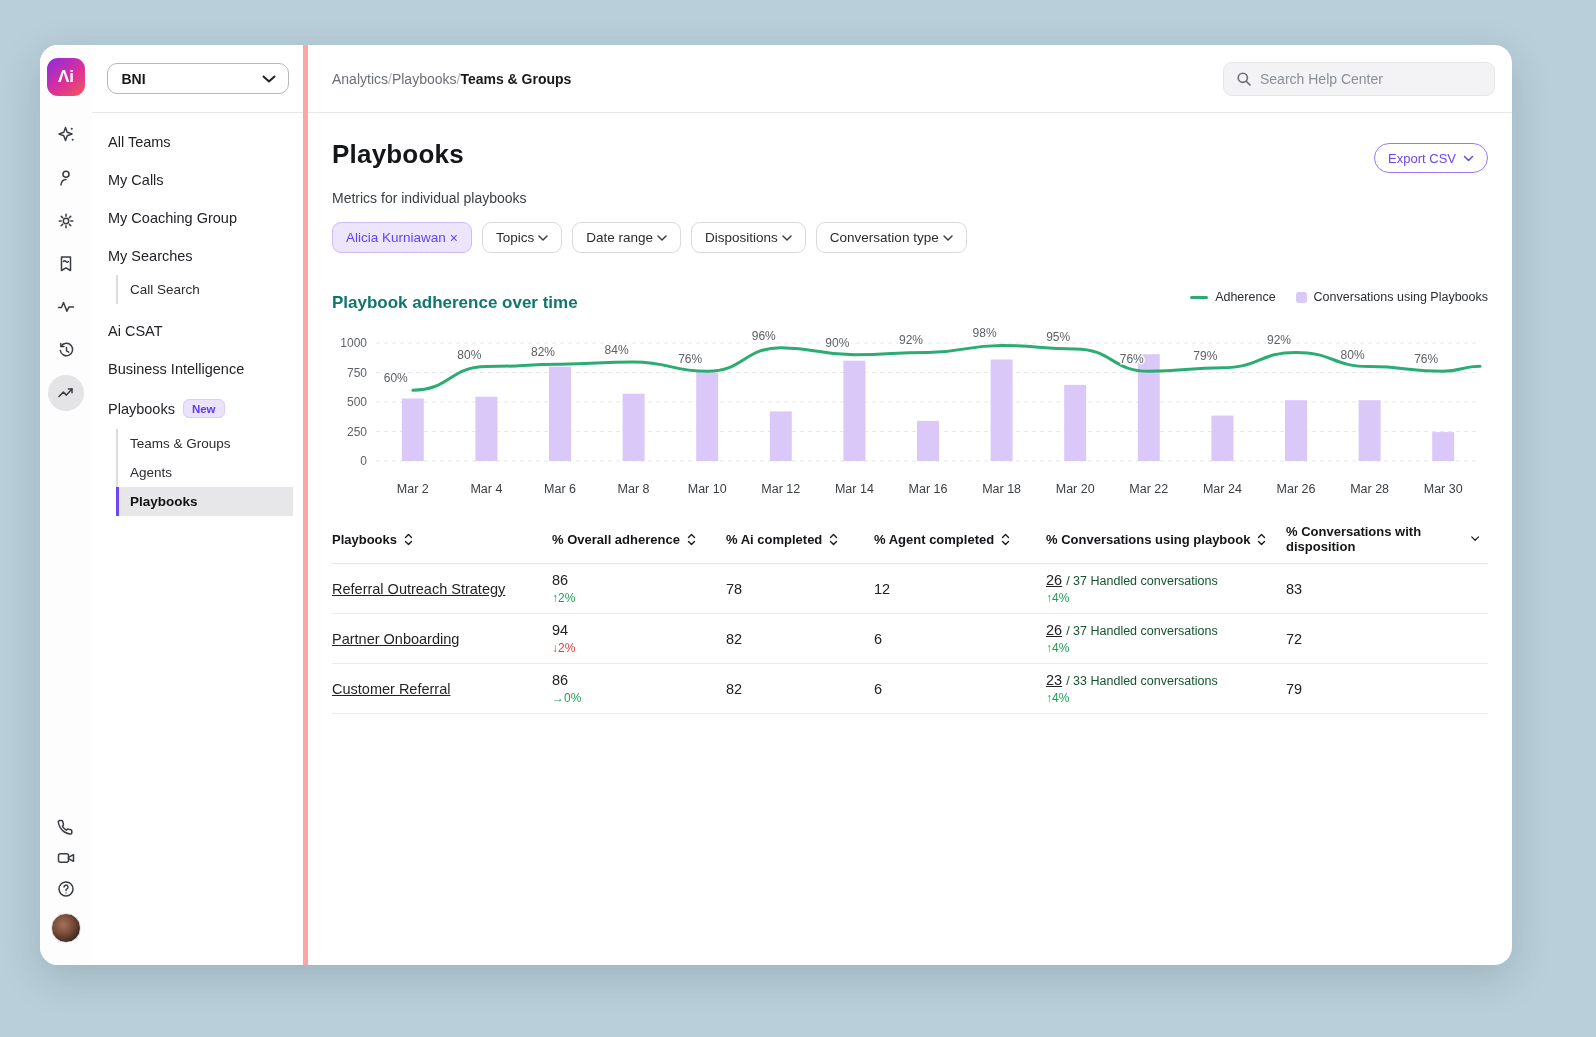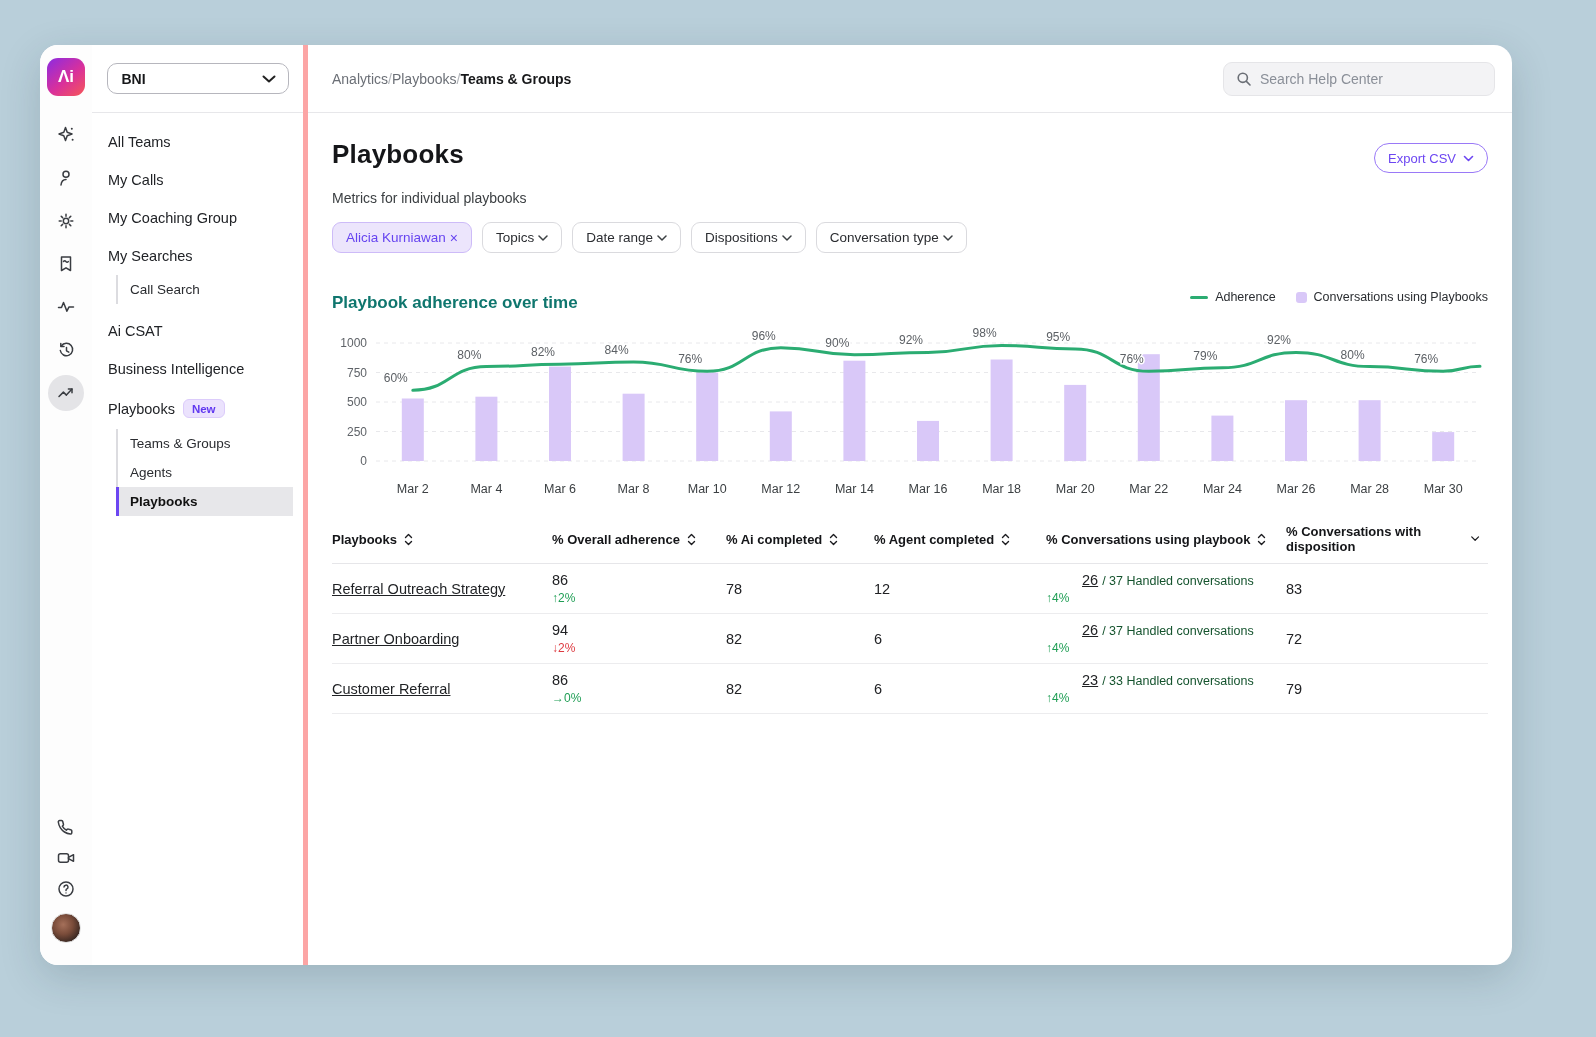--- a/index.html
+++ b/index.html
@@ -90,21 +90,21 @@
   #chart { margin-top:10px; display:block; }
   .ytick { font-size:12px; fill:#5f6368; font-family:"Liberation Sans",sans-serif; }
   .xtick { font-size:12.5px; fill:#3c4043; font-family:"Liberation Sans",sans-serif; }
   .plabel { font-size:12px; fill:#5c6065; font-family:"Liberation Sans",sans-serif; paint-order:stroke; stroke:#fff; stroke-width:3px; }
   
   table { border-collapse:collapse; margin-top:14px; table-layout:fixed; }
   th { text-align:left; font-size:13px; color:#141518; padding:9px 8px 9px 0; border-bottom:1px solid #e6e6e9; cursor:pointer; }
   .th-inner { display:flex; align-items:center; gap:6px; }
   td { padding:8px 8px 8px 0; border-bottom:1px solid #ececee; font-size:14.5px; color:#202124; vertical-align:middle; height:44px; }
   a.pb-link { color:#1f2124; text-decoration:underline; cursor:pointer; }
-  .conv-num { text-decoration:underline; cursor:pointer;margin-left:36px; }
+  .conv-num { text-decoration:underline; cursor:pointer; }
   .conv-rest { color:#14532d; font-size:12.5px; }
   .delta { font-size:12px; margin-top:3px; }
   .delta.up, .delta.flat { color:#1f9e55; }
   .delta.down { color:#dd3b41; }
 </style>
 </head>
 <body>
 
 <div class="window">
 

